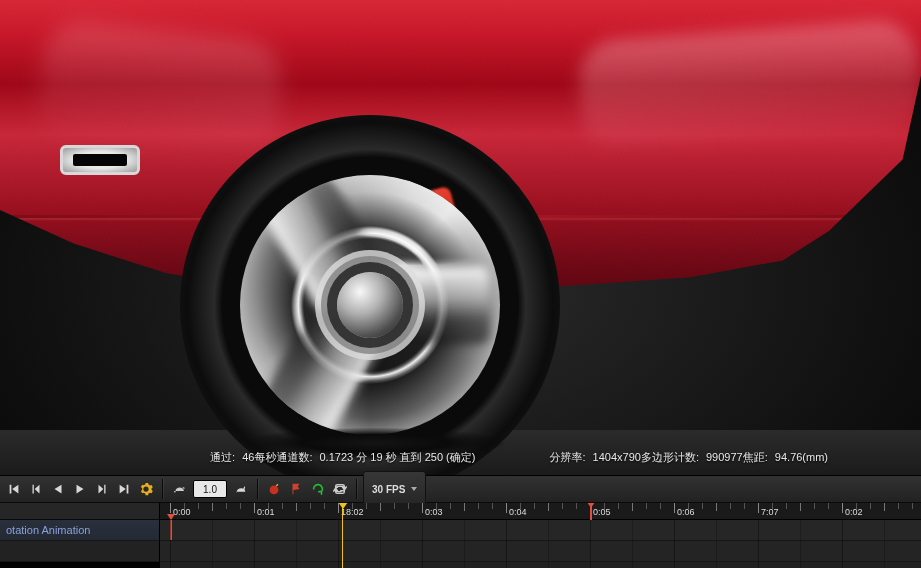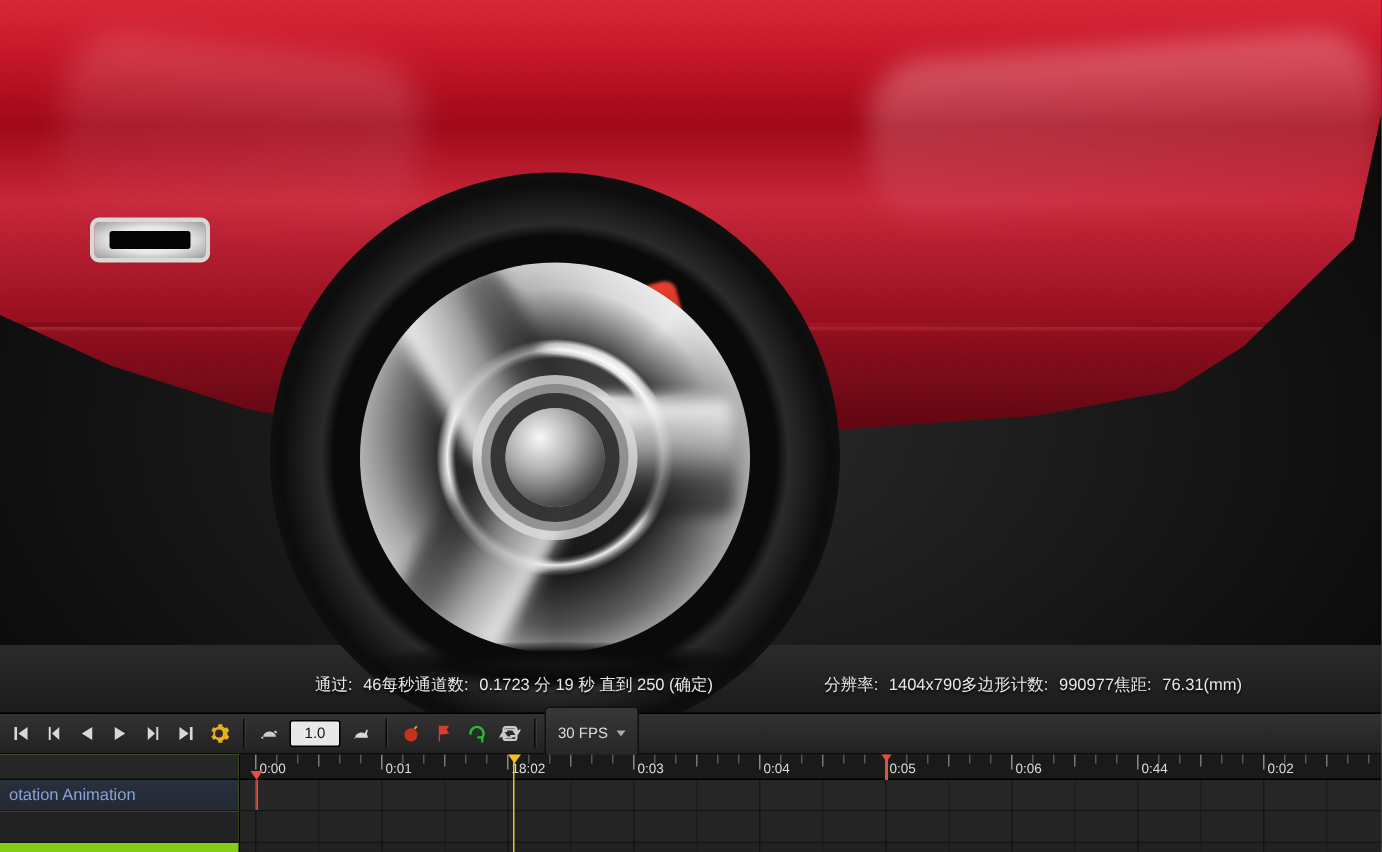--- a/index.html
+++ b/index.html
@@ -259,41 +259,42 @@
     padding: 0 8px 0 8px;
     background: linear-gradient(180deg, #373737, #252525);
     border: 1px solid #111;
     border-radius: 3px;
     font-size: 10px;
     color: #ddd;
     display: flex;
     align-items: center;
     gap: 6px;
     cursor: pointer;
+    font-weight: bold;
   }
   .fps-box .caret {
     width: 0; height: 0;
     border-left: 3px solid transparent;
     border-right: 3px solid transparent;
     border-top: 4px solid #aaa;
   }
 
   
   .timeline-area {
     position: absolute;
     left: 0; top: 503px;
     width: 100%; height: 65px;
     background: #212121;
     display: flex;
   }
   .track-labels {
     width: 160px;
     height: 100%;
     border-right: 1px solid #000;
-    background: #84cc16;
+    background: #000000;
   }
   .track-header-left {
     height: 17px;
     border-bottom: 1px solid #0a0a0a;
     background: #262626;
   }
   .track-label {
     height: 21px;
     padding: 0 6px;
     font-size: 11px;
@@ -446,21 +447,21 @@
       <div class="row">
         <span>分辨率:</span>
         <span>1404x790</span>
       </div>
       <div class="row">
         <span>多边形计数:</span>
         <span>990977</span>
       </div>
       <div class="row">
         <span>焦距:</span>
-        <span>76.31(mm)</span>
+        <span>94.76(mm)</span>
       </div>
     </div>
   </div>
 </div>
 
 <div class="player-bar">
   <div class="btn">
     <svg viewBox="0 0 16 16">
         <path fill="currentColor" d="M3 3h2v10H3zM13 3v10L6 8z"></path>
       </svg>
@@ -624,21 +625,21 @@
           <div class="mids">
             <i style="left: 14px;"></i>
             <i style="left: 28px;"></i>
             <i class="half" style="left: 42px;"></i>
             <i style="left: 56px;"></i>
             <i style="left: 70px;"></i>
           </div>
         </div>
         <div class="tick" style="left: 598px;">
           <div class="major"></div>
-          <span class="lbl">0:44</span>
+          <span class="lbl">7:07</span>
           <div class="mids">
             <i style="left: 14px;"></i>
             <i style="left: 28px;"></i>
             <i class="half" style="left: 42px;"></i>
             <i style="left: 56px;"></i>
             <i style="left: 70px;"></i>
           </div>
         </div>
         <div class="tick" style="left: 682px;">
           <div class="major"></div>

